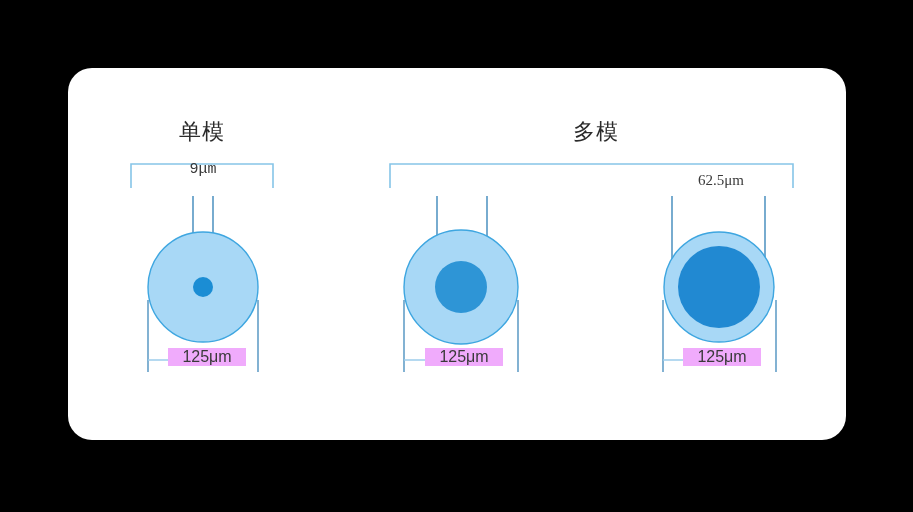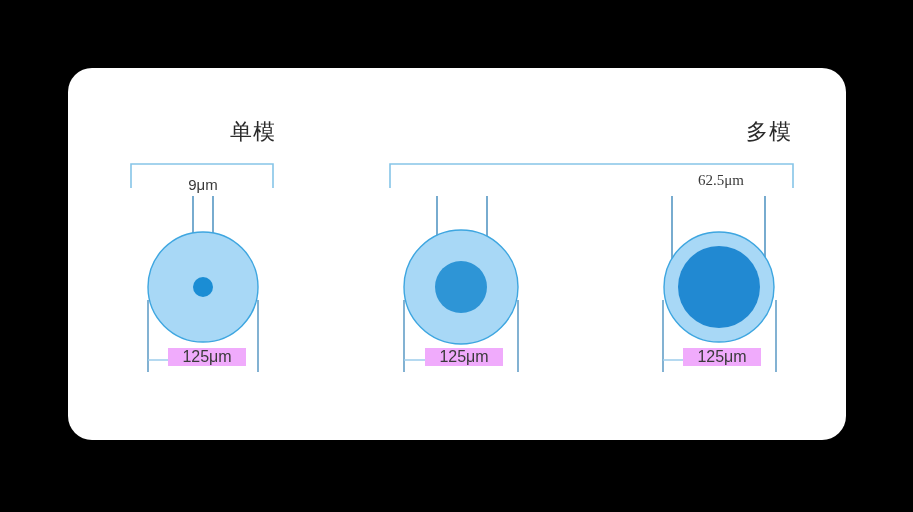--- a/index.html
+++ b/index.html
@@ -13,30 +13,30 @@
   .card{
     position:absolute;left:68px;top:68px;width:778px;height:372px;
     background:#ffffff;border-radius:24px;
   }
 
   .diagram-svg{position:absolute;left:0;top:0;width:913px;height:512px;}
 
   .grp-title{
     position:absolute;
     font-size:22px;color:#2b2b2b;letter-spacing:1px;
-    text-align:right;white-space:nowrap;
+    text-align:center;white-space:nowrap;
   }
   #title-single{left:128px;top:117px;width:148px;}
   #title-multi{left:400px;top:117px;width:392px;}
 
   .core-label{
     position:absolute;
     font-size:15px;color:#3a3a3a;text-align:center;white-space:nowrap;
   }
-  #label-core-0{left:148px;top:176px;width:110px;}
+  #label-core-0{left:148px;top:161px;width:110px;font-family:Liberation Mono, monospace;}
   #label-core-1{left:407px;top:172px;width:110px;}
   #label-core-2{left:663px;top:172px;width:116px;font-family:Liberation Serif, serif;}
 
   .clad-label{
     position:absolute;
     font-size:16px;color:#3a3a3a;text-align:center;white-space:nowrap;
     background:#f0abfc;padding:0 3px;
   }
   #label-clad-0{left:168px;top:348px;width:72px;}
   #label-clad-1{left:425px;top:348px;width:72px;}

